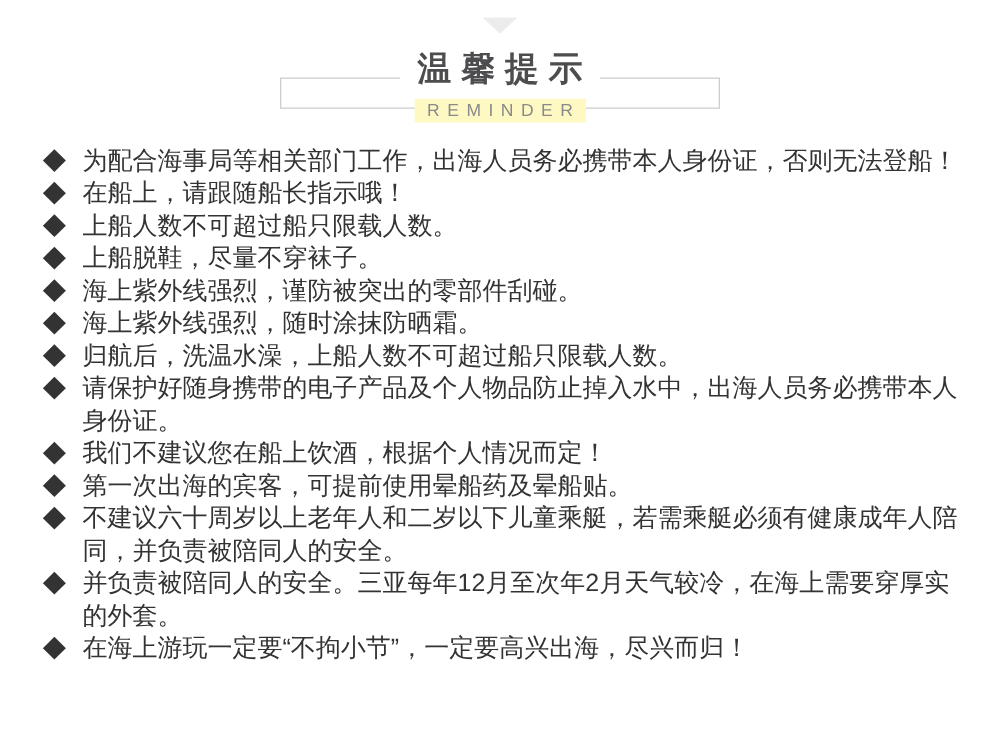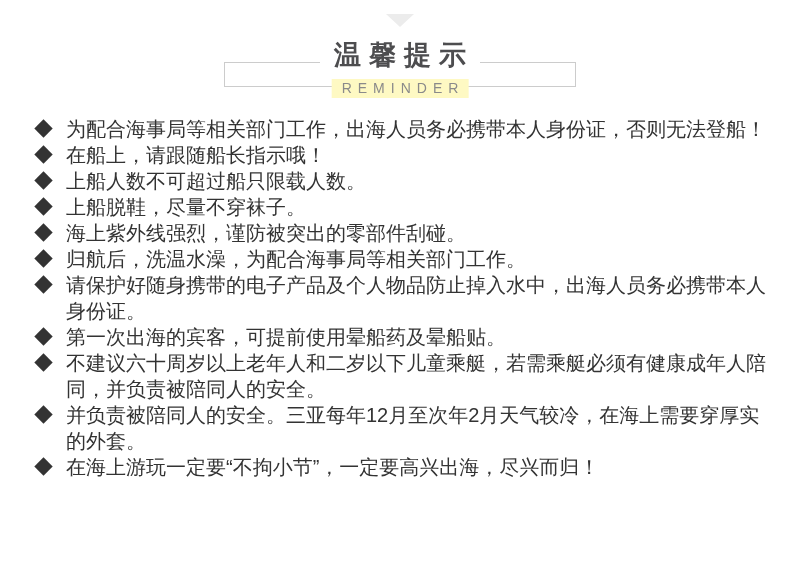--- a/index.html
+++ b/index.html
@@ -119,25 +119,33 @@
     <div class="item">
       <span class="diamond"></span>
       <span class="item-text">上船脱鞋，尽量不穿袜子。</span>
     </div>
     <div class="item">
       <span class="diamond"></span>
       <span class="item-text">海上紫外线强烈，谨防被突出的零部件刮碰。</span>
     </div>
     <div class="item">
       <span class="diamond"></span>
-      <span class="item-text">归航后，洗温水澡，为配合海事局等相关部门工作。</span>
+      <span class="item-text">海上紫外线强烈，随时涂抹防晒霜。</span>
+    </div>
+    <div class="item">
+      <span class="diamond"></span>
+      <span class="item-text">归航后，洗温水澡，上船人数不可超过船只限载人数。</span>
     </div>
     <div class="item">
       <span class="diamond"></span>
       <span class="item-text">请保护好随身携带的电子产品及个人物品防止掉入水中，出海人员务必携带本人身份证。</span>
+    </div>
+    <div class="item">
+      <span class="diamond"></span>
+      <span class="item-text">我们不建议您在船上饮酒，根据个人情况而定！</span>
     </div>
     <div class="item">
       <span class="diamond"></span>
       <span class="item-text">第一次出海的宾客，可提前使用晕船药及晕船贴。</span>
     </div>
     <div class="item">
       <span class="diamond"></span>
       <span class="item-text">不建议六十周岁以上老年人和二岁以下儿童乘艇，若需乘艇必须有健康成年人陪同，并负责被陪同人的安全。</span>
     </div>
     <div class="item">

